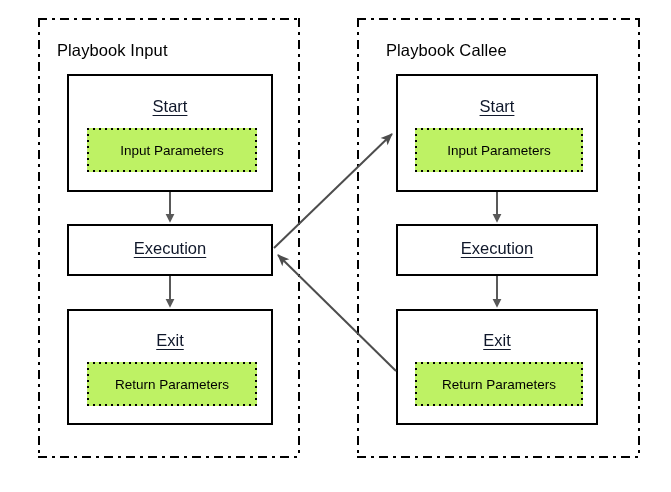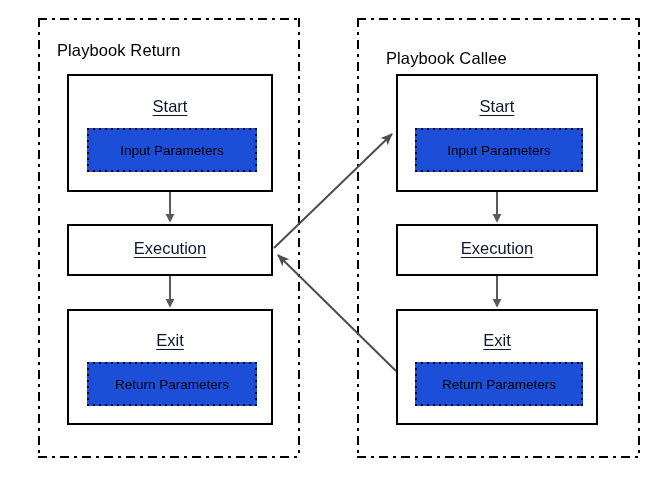--- a/index.html
+++ b/index.html
@@ -68,21 +68,21 @@
     color: #0f172a;
     text-decoration: underline;
     text-underline-offset: 3px;
     white-space: nowrap;
   }
 
   
   .param {
     position: absolute;
     box-sizing: border-box;
-    background: #1d4ed8;
+    background: #bef264;
   }
   .param-edge { position: absolute; background-repeat: repeat; }
   .param-edge.h {
     height: 2px; left: 0; right: 0;
     background-image: linear-gradient(to right, #000 0 2px, transparent 2px 6px);
     background-size: 6px 2px;
   }
   .param-edge.v {
     width: 2px; top: 0; bottom: 0;
     background-image: linear-gradient(to bottom, #000 0 2px, transparent 2px 6px);
@@ -115,21 +115,21 @@
 <body>
 
 <div id="canvas">
 
   <div class="lane-frame" style="left:38px; top:18px; width:262px; height:440px;">
     <div class="lane-edge h top"></div>
     <div class="lane-edge h bottom"></div>
     <div class="lane-edge v left"></div>
     <div class="lane-edge v right"></div>
   </div>
-  <div class="lane-title" style="left:57px; top:41px;">Playbook Return</div>
+  <div class="lane-title" style="left:57px; top:41px;">Playbook Input</div>
 
   <div class="node" style="left:67px; top:74px; width:206px; height:118px;">
     <div class="node-title" style="top:21px;">Start</div>
     <div class="param" style="left:18px; top:52px; width:170px; height:44px;">
       <div class="param-edge h top"></div>
       <div class="param-edge h bottom"></div>
       <div class="param-edge v left"></div>
       <div class="param-edge v right"></div>
       <div class="param-label">Input Parameters</div>
     </div>
@@ -149,21 +149,21 @@
       <div class="param-label">Return Parameters</div>
     </div>
   </div>
 
   <div class="lane-frame" style="left:357px; top:18px; width:283px; height:440px;">
     <div class="lane-edge h top"></div>
     <div class="lane-edge h bottom"></div>
     <div class="lane-edge v left"></div>
     <div class="lane-edge v right"></div>
   </div>
-  <div class="lane-title" style="left:386px; top:41px;margin-top:8px;">Playbook Callee</div>
+  <div class="lane-title" style="left:386px; top:41px;">Playbook Callee</div>
 
   <div class="node" style="left:396px; top:74px; width:202px; height:118px;">
     <div class="node-title" style="top:21px;">Start</div>
     <div class="param" style="left:17px; top:52px; width:168px; height:44px;">
       <div class="param-edge h top"></div>
       <div class="param-edge h bottom"></div>
       <div class="param-edge v left"></div>
       <div class="param-edge v right"></div>
       <div class="param-label">Input Parameters</div>
     </div>

